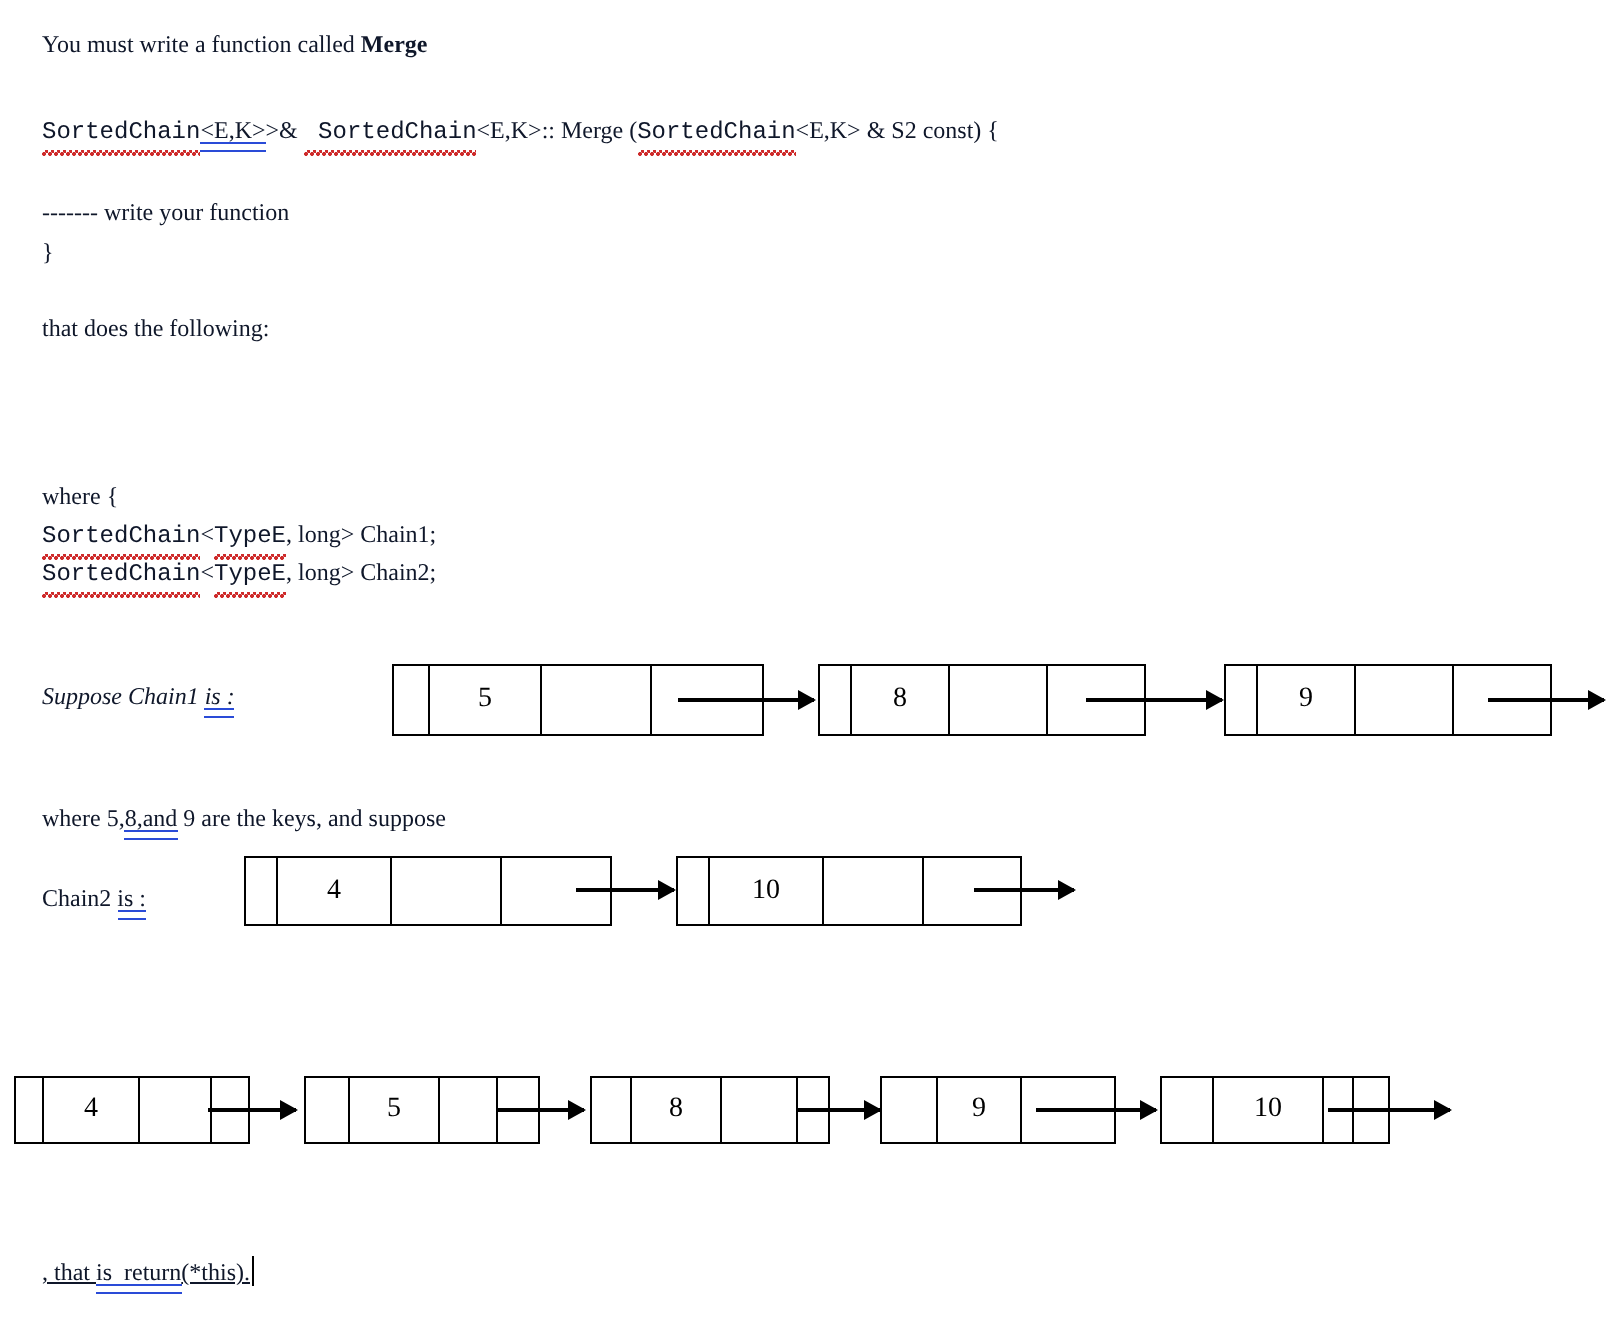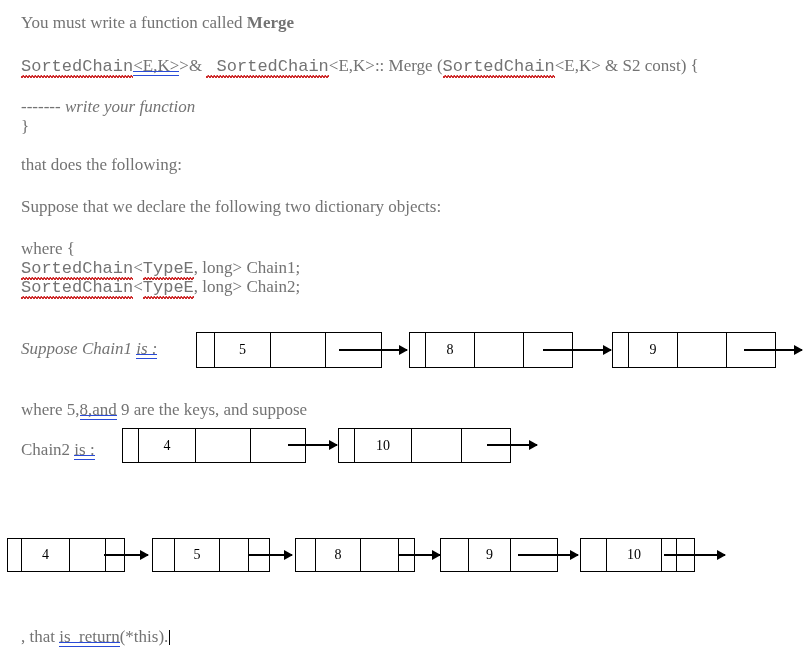--- a/index.html
+++ b/index.html
@@ -20,24 +20,24 @@
   .doc {
     position: absolute;
     left: 0; top: 0;
     width: 806px;
     height: 670px;
   }
 
   
   .para {
     position: absolute;
-    font-size: 17px;
+    font-size: 12px;
     line-height: 19px;
     white-space: pre;
-    color: #737373;
+    color: #0f172a;
   }
   .bold { font-weight: bold; }
 
   
   .sp {
     position: relative;
     display: inline-block;
     font-family: Liberation Mono, monospace;
   }
   .sp::after {
@@ -129,39 +129,38 @@
 </style>
 </head>
 <body>
 
 <div class="doc">
 
   <div class="para" style="left:21px; top:13px;"><span>You must write a function called </span><span class="bold">Merge</span></div>
 
   <div class="para" style="left:21px; top:56px;"><span class="sp">SortedChain</span><span class="gr">&lt;E,K&gt;</span><span>&gt;&amp; </span><span class="sp"> SortedChain</span><span>&lt;E,K&gt;:: Merge (</span><span class="sp">SortedChain</span><span>&lt;E,K&gt; &amp; S2 const) {</span></div>
 
-  <div class="para" style="left:21px; top:97px;font-style:italic;">------- write your function</div>
+  <div class="para" style="left:21px; top:97px;">------- write your function</div>
   <div class="para" style="left:21px; top:117px;">}</div>
 
   <div class="para" style="left:21px; top:155px;">that does the following:</div>
 
-  <div class="para" style="left:21px; top:197px;">Suppose that we declare the following two dictionary objects:</div>
 
   <div class="para" style="left:21px; top:239px;">where {</div>
   <div class="para" style="left:21px; top:258px;"><span class="sp">SortedChain</span><span>&lt;</span><span class="sp">TypeE</span><span>, long&gt; Chain1;</span></div>
   <div class="para" style="left:21px; top:277px;"><span class="sp">SortedChain</span><span>&lt;</span><span class="sp">TypeE</span><span>, long&gt; Chain2;</span></div>
 
   <div class="para" style="left:21px; top:339px;font-style:italic;"><span>Suppose Chain1 </span><span class="gr">is :</span></div>
 
   <div class="para" style="left:21px; top:400px;"><span>where 5,</span><span class="gr">8,and</span><span> 9 are the keys, and suppose</span></div>
 
   <div class="para" style="left:21px; top:440px;"><span>Chain2 </span><span class="gr">is :</span></div>
 
 
-  <div class="para" style="left:21px; top:627px;"><span>, that </span><span class="gr">is  return</span><span>(*this).</span><span class="caret"></span></div>
+  <div class="para" style="left:21px; top:627px;text-decoration:underline;"><span>, that </span><span class="gr">is  return</span><span>(*this).</span><span class="caret"></span></div>
 
   <div class="node" style="left:196px; top:332px; width:186px; height:36px;">
     <div class="cell" style="width:18px;"></div>
     <div class="cell" style="width:57px;">5</div>
     <div class="cell" style="width:55px;"></div>
     <div class="cell" style="width:56px;"></div>
   </div>
   <div class="arrow" style="left:339px; top:349px; width:68px;"></div>
 
   <div class="node" style="left:409px; top:332px; width:164px; height:36px;">

